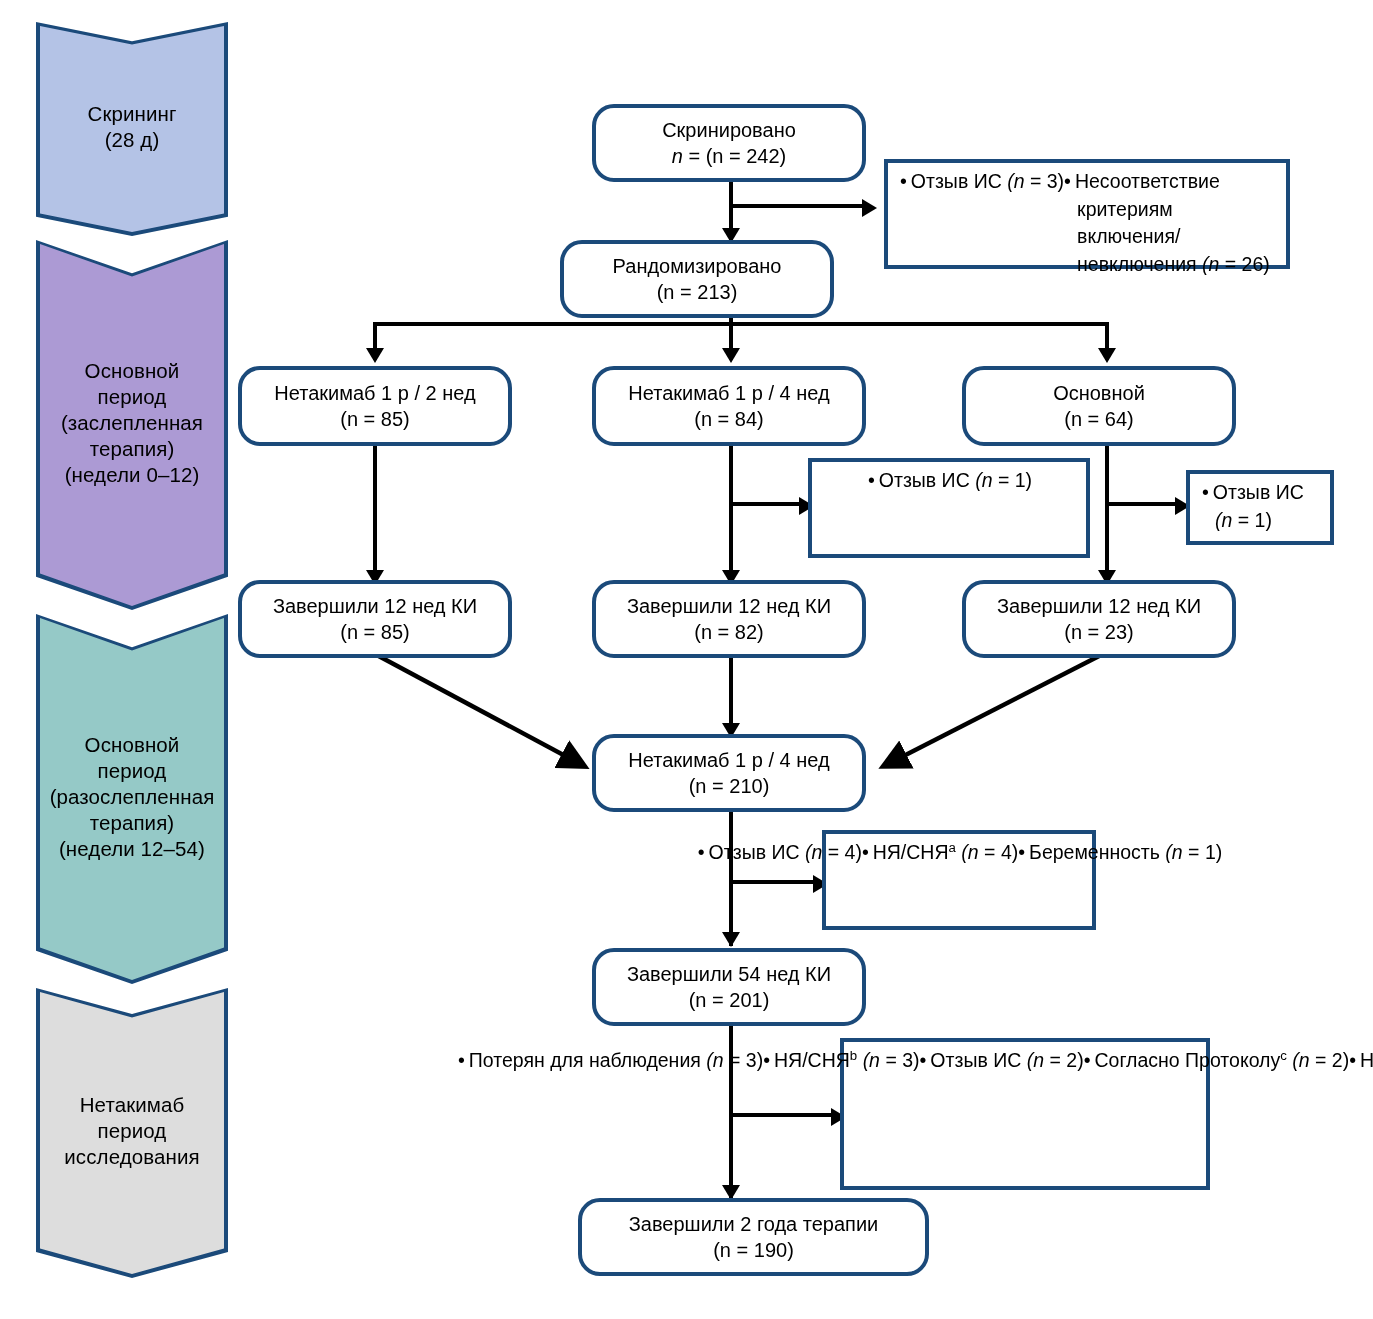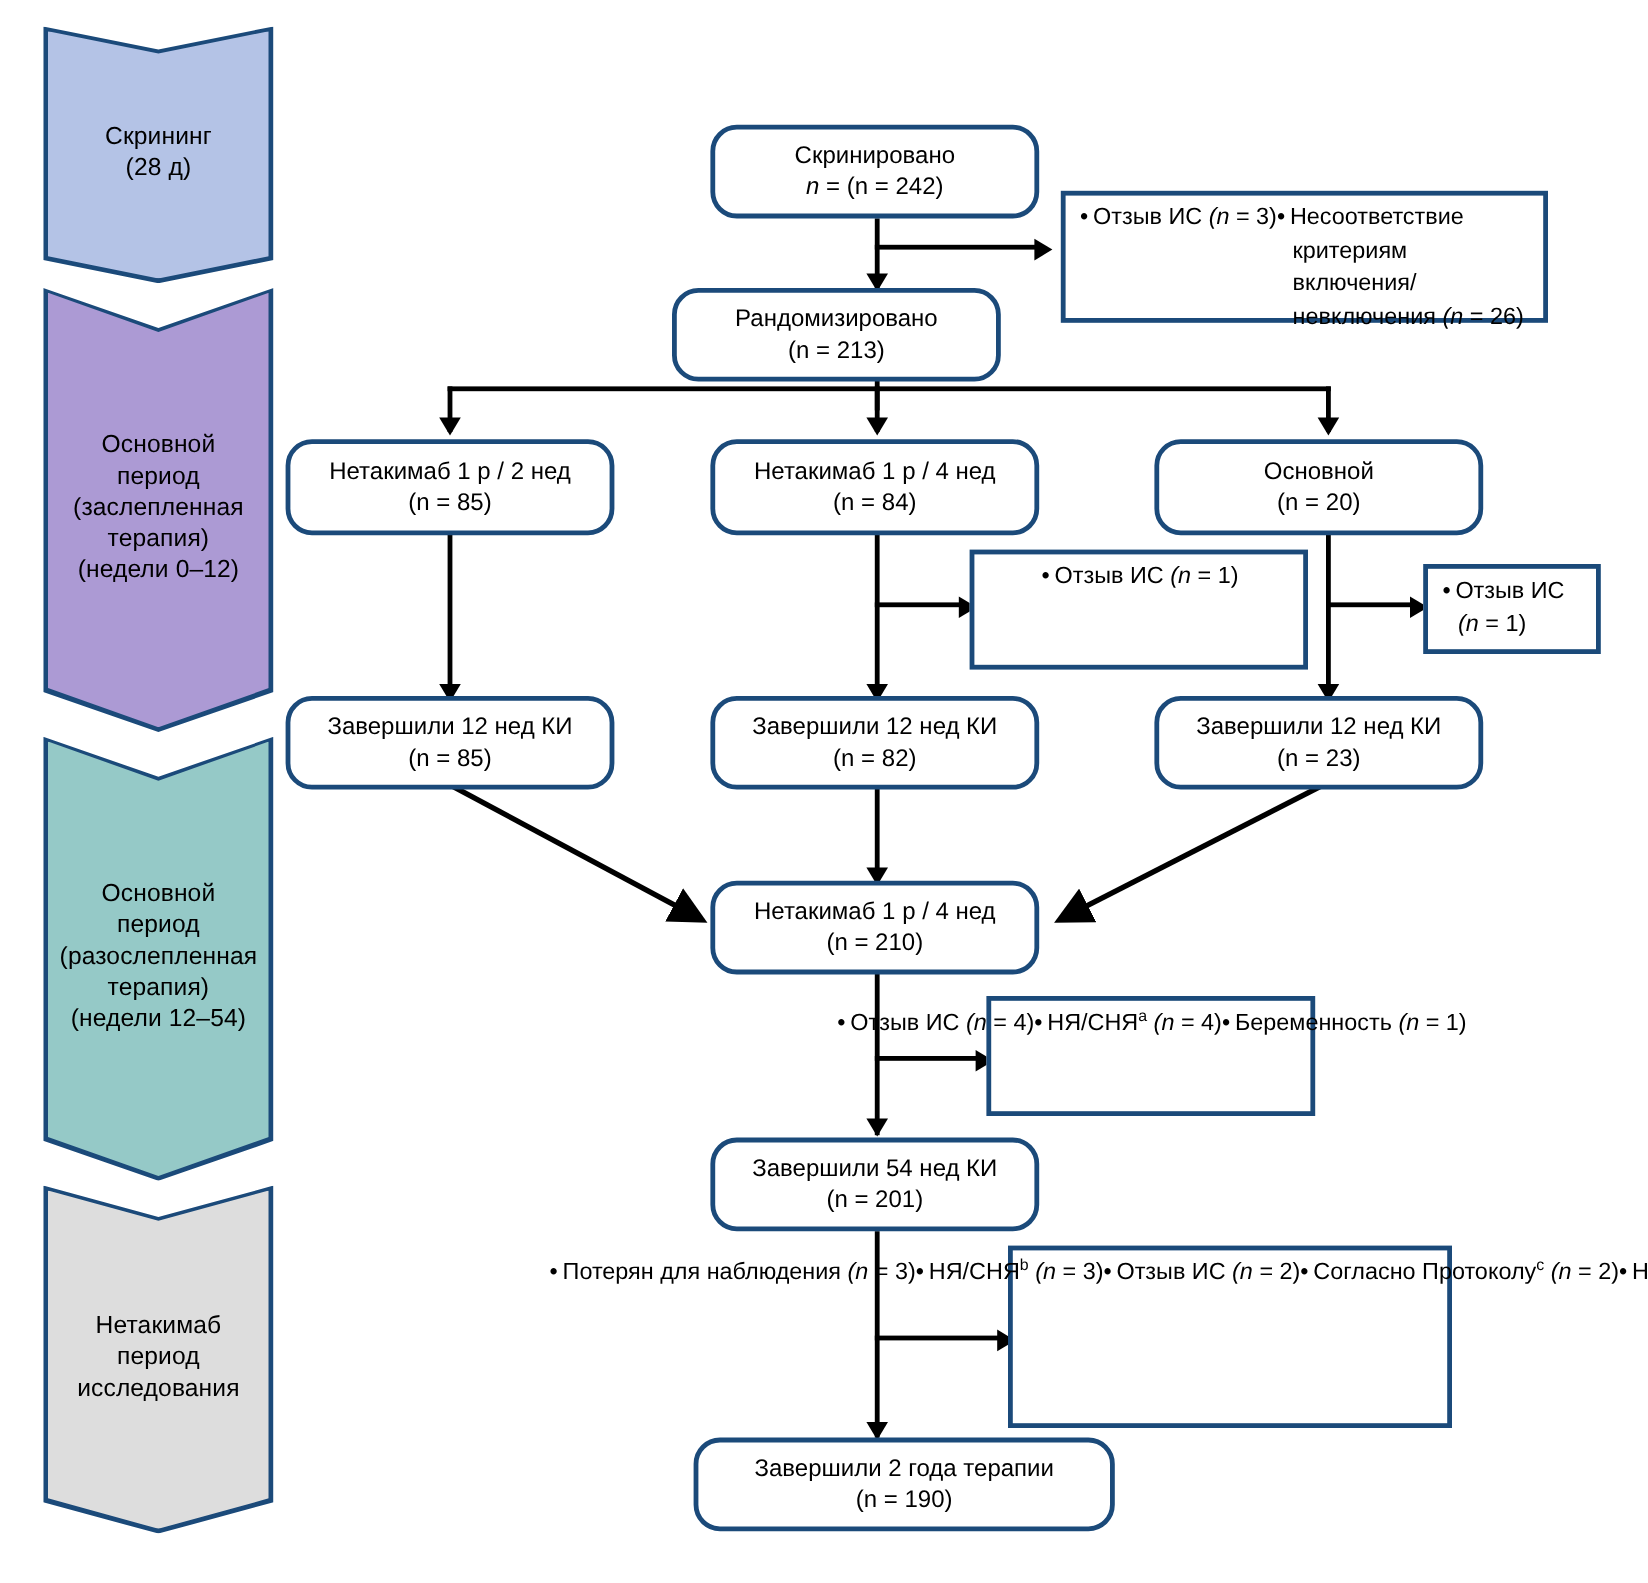--- a/index.html
+++ b/index.html
@@ -223,21 +223,21 @@
   <div class="rbox" style="left:592px; top:366px; width:274px; height:80px;">
     <div>
       <div>Нетакимаб 1 р / 4 нед</div>
       <div>(n = 84)</div>
     </div>
   </div>
 
   <div class="rbox" style="left:962px; top:366px; width:274px; height:80px;">
     <div>
       <div>Основной</div>
-      <div>(n = 20)</div>
+      <div>(n = 64)</div>
     </div>
   </div>
 
   <div class="rbox" style="left:238px; top:580px; width:274px; height:78px;">
     <div>
       <div>Завершили 12 нед КИ</div>
       <div>(n = 85)</div>
     </div>
   </div>
 

